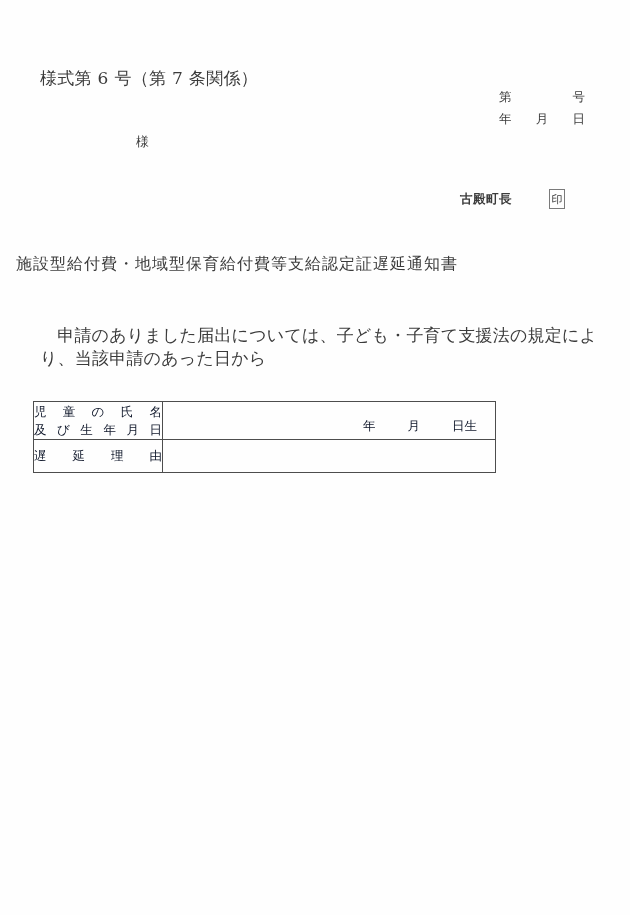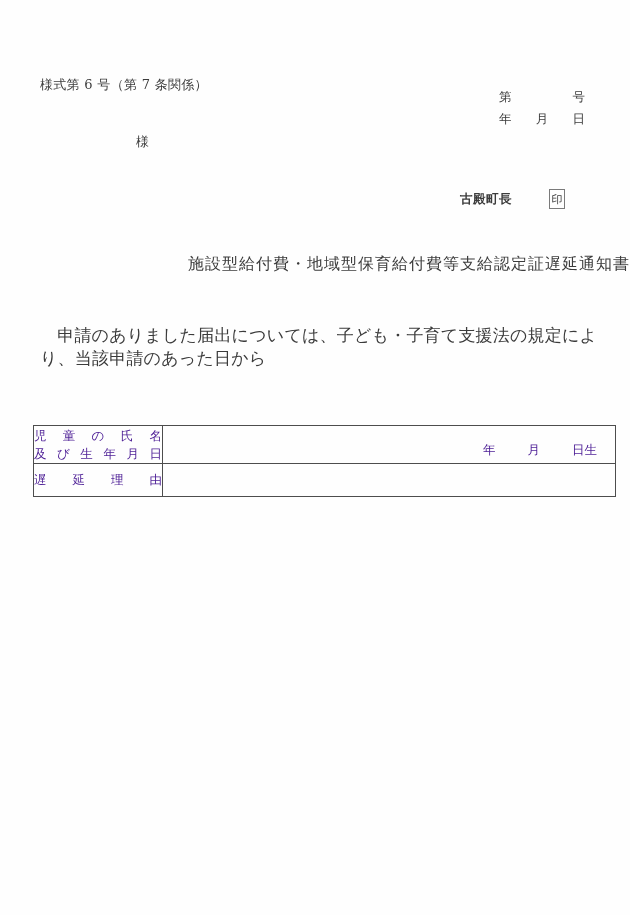--- a/index.html
+++ b/index.html
@@ -13,22 +13,22 @@
     height: 915px;
     background: #fefefe;
     font-family: "DejaVu Serif", "Liberation Serif", serif;
     color: #3b3b3b;
     overflow: hidden;
   }
   .abs { position: absolute; }
 
   .form-number {
     left: 40px;
-    top: 76px;
-    font-size: 13px;
+    top: 67px;
+    font-size: 17px;
     letter-spacing: 0.3px;
   }
   .doc-number-line {
     left: 499px;
     top: 89px;
     width: 86px;
     display: flex;
     justify-content: space-between;
     font-size: 12.5px;
   }
@@ -61,42 +61,42 @@
     display: flex;
     align-items: center;
     justify-content: center;
     font-size: 11px;
     box-sizing: border-box;
   }
   .doc-title {
     left: 0;
     right: 0;
     top: 254px;
-    text-align: right;
+    text-align: left;
     font-size: 16px;
     letter-spacing: 1px;
     padding-left: 16px;
   }
   .body-paragraph {
     left: 40px;
     top: 324px;
     width: 560px;
     font-size: 17px;
     line-height: 23px;
     letter-spacing: 0.2px;
   }
   .notice-table {
     position: absolute;
     left: 33px;
-    top: 425px;
-    width: 583px;
+    top: 401px;
+    width: 463px;
     border-collapse: collapse;
     table-layout: fixed;
     font-size: 12.5px;
-    color: #4c1d95;
+    color: #0f172a;
   }
   .notice-table td {
     border: 1px solid #4d4d4d;
     padding: 0;
     box-sizing: border-box;
   }
   .th-cell {
     width: 129px;
     padding: 0 10px 0 12px;
     text-align: justify;

